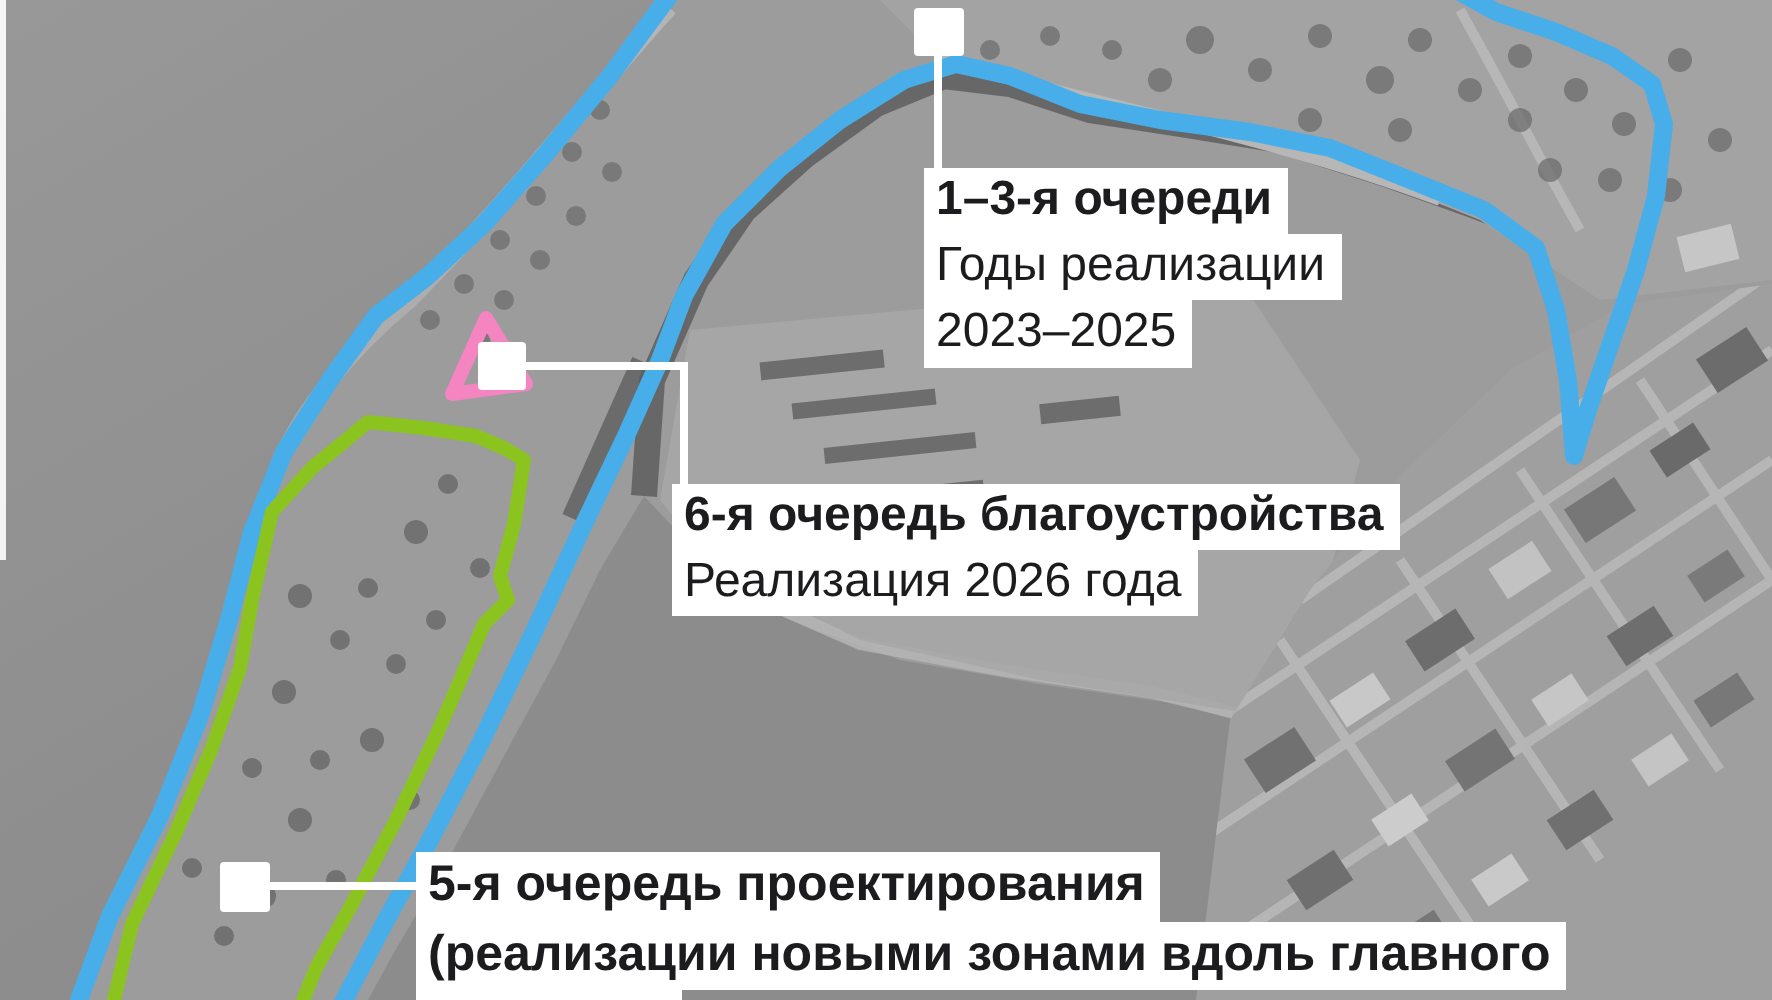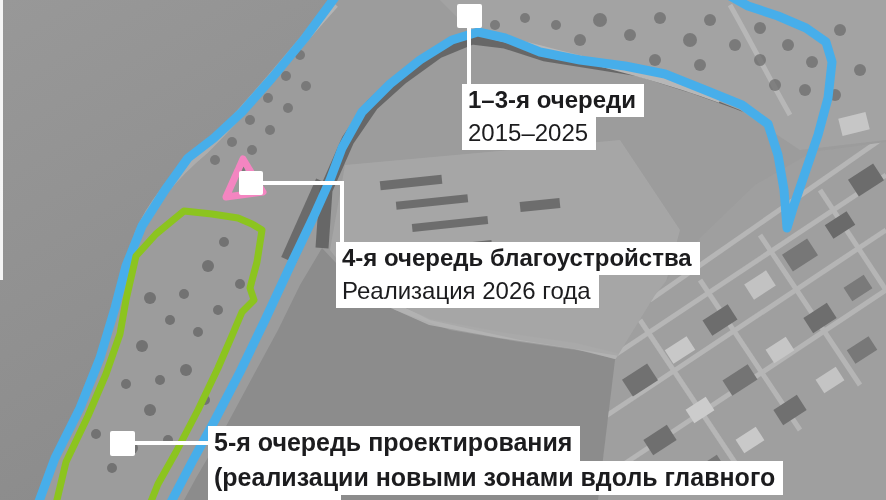--- a/index.html
+++ b/index.html
@@ -196,25 +196,26 @@
     <path class="connector" d="M258,183 L342,183 L342,250"></path>
     <path class="connector" d="M130,443 L214,443"></path>
 
     <rect class="marker-square" x="457" y="4" width="25" height="24" rx="2"></rect>
     <rect class="marker-square" x="239" y="171" width="24" height="24" rx="2"></rect>
     <rect class="marker-square" x="110" y="431" width="25" height="25" rx="2"></rect>
   </svg>
 
   <div class="callout co-1">
     <span class="ln b">1–3-я очереди</span>
-    <span class="ln">2015–2025</span>
+    <span class="ln">Годы реализации</span>
+    <span class="ln">2023–2025</span>
   </div>
 
   <div class="callout co-2">
-    <span class="ln b">4-я очередь благоустройства</span>
+    <span class="ln b">6-я очередь благоустройства</span>
     <span class="ln">Реализация 2026 года</span>
   </div>
 
   <div class="callout co-3">
     <span class="ln b">5-я очередь проектирования</span>
     <span class="ln b">(реализации новыми зонами вдоль главного</span>
     <span class="ln b">транзита)</span>
   </div>
 
 </div>

